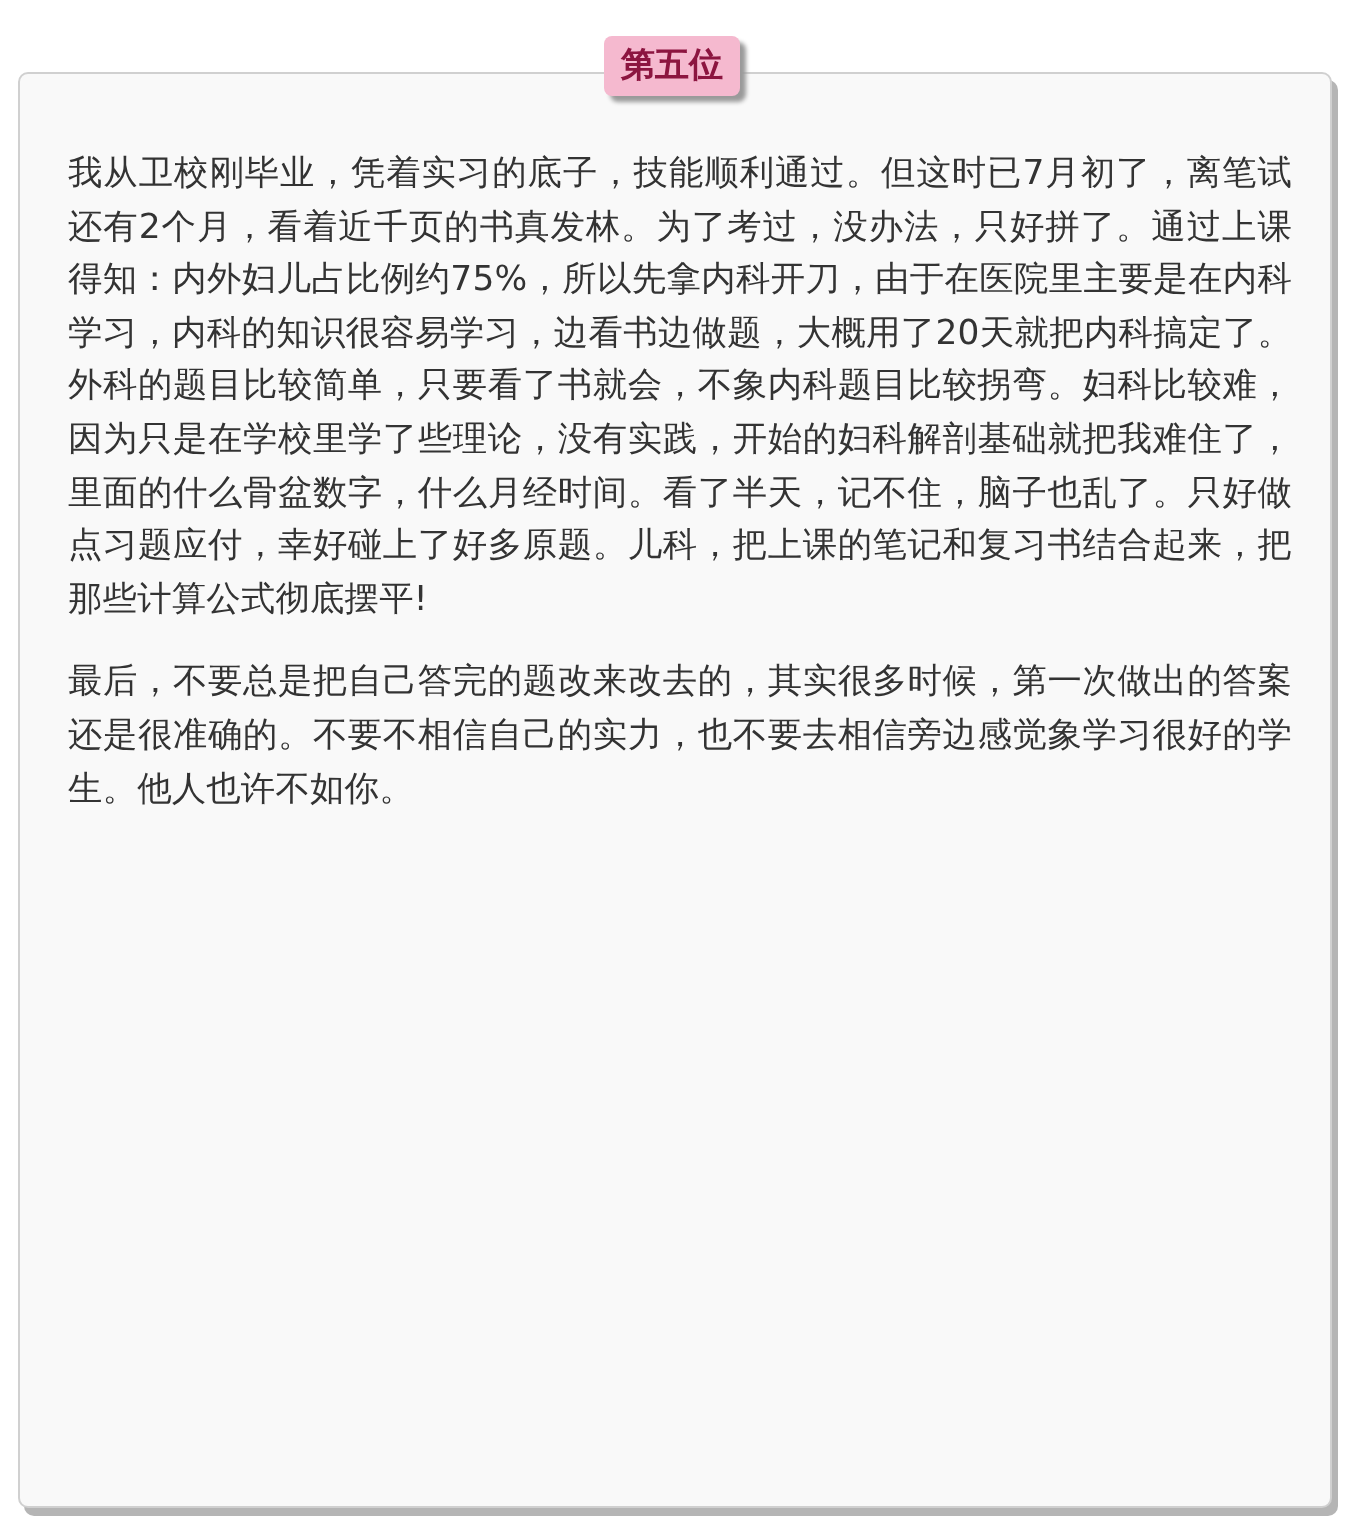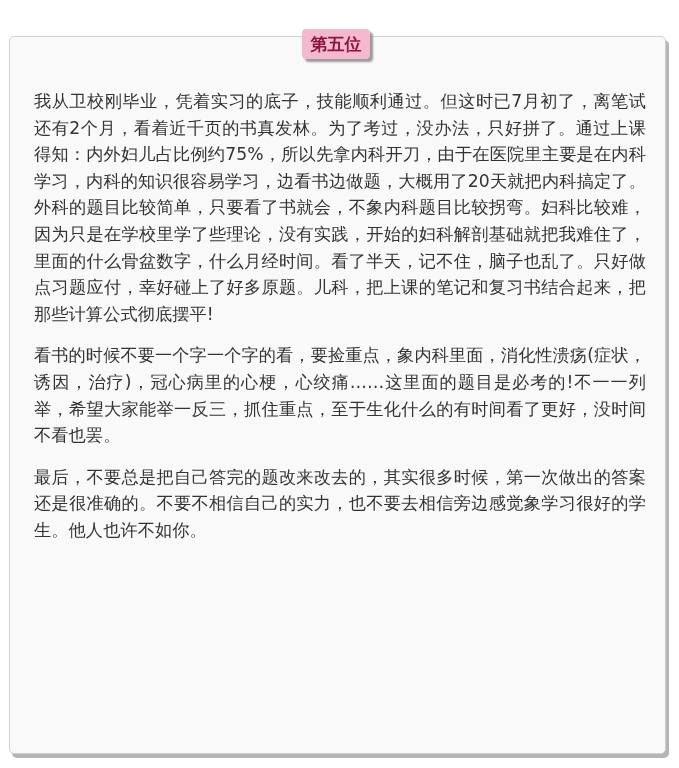--- a/index.html
+++ b/index.html
@@ -35,41 +35,39 @@
       background: #f5b9cf;
       border-radius: 4px;
       box-shadow: 3px 3px 2px #9a9a9a;
       color: #8c1540;
       font-weight: bold;
       font-size: 17px;
       line-height: 30px;
       text-align: center;
       letter-spacing: 0px;
       z-index: 2;
-      margin-top: 11px;
     }
     .content {
       position: absolute;
       left: 34px;
-      top: 88px;
+      top: 74px;
       width: 612px;
     }
     .para {
       margin: 0 0 15px 0;
       font-size: 17.2px;
       line-height: 26.6px;
       color: #333333;
       letter-spacing: 0.1px;
       text-align: justify;
     }
   </style>
 </head>
 <body>
 
 <div class="badge">第五位</div>
 
 <div class="card"></div>
 
 <div class="content">
   <p class="para">我从卫校刚毕业，凭着实习的底子，技能顺利通过。但这时已7月初了，离笔试还有2个月，看着近千页的书真发林。为了考过，没办法，只好拼了。通过上课得知：内外妇儿占比例约75%，所以先拿内科开刀，由于在医院里主要是在内科学习，内科的知识很容易学习，边看书边做题，大概用了20天就把内科搞定了。外科的题目比较简单，只要看了书就会，不象内科题目比较拐弯。妇科比较难，因为只是在学校里学了些理论，没有实践，开始的妇科解剖基础就把我难住了，里面的什么骨盆数字，什么月经时间。看了半天，记不住，脑子也乱了。只好做点习题应付，幸好碰上了好多原题。儿科，把上课的笔记和复习书结合起来，把那些计算公式彻底摆平!</p>
-  <p class="para">看书的时候不要一个字一个字的看，要捡重点，象内科里面，消化性溃疡(症状，诱因，治疗)，冠心病里的心梗，心绞痛……这里面的题目是必考的!不一一列举，希望大家能举一反三，抓住重点，至于生化什么的有时间看了更好，没时间不看也罢。</p>
   <p class="para">最后，不要总是把自己答完的题改来改去的，其实很多时候，第一次做出的答案还是很准确的。不要不相信自己的实力，也不要去相信旁边感觉象学习很好的学生。他人也许不如你。</p>
 </div>
 
 </body></html>

